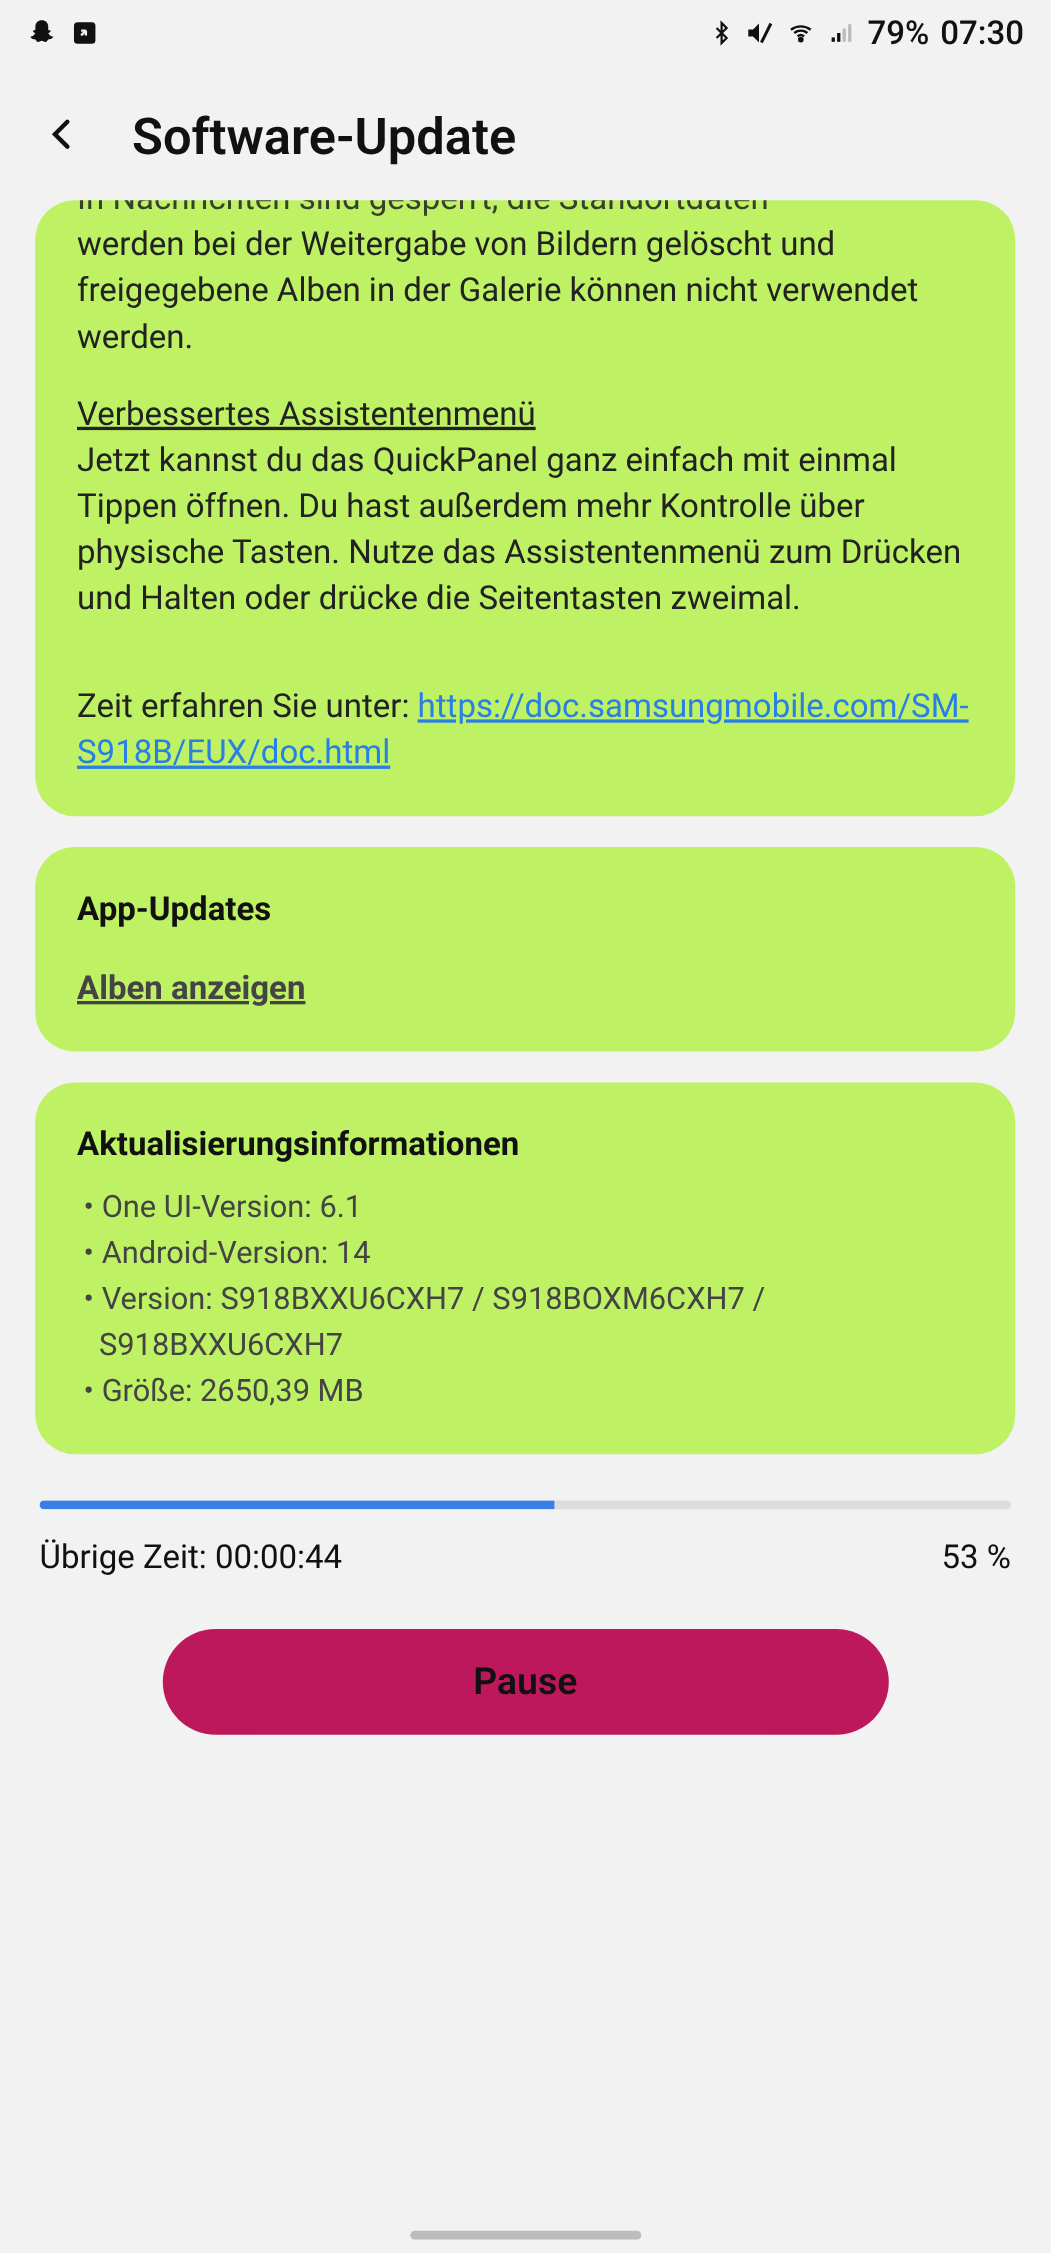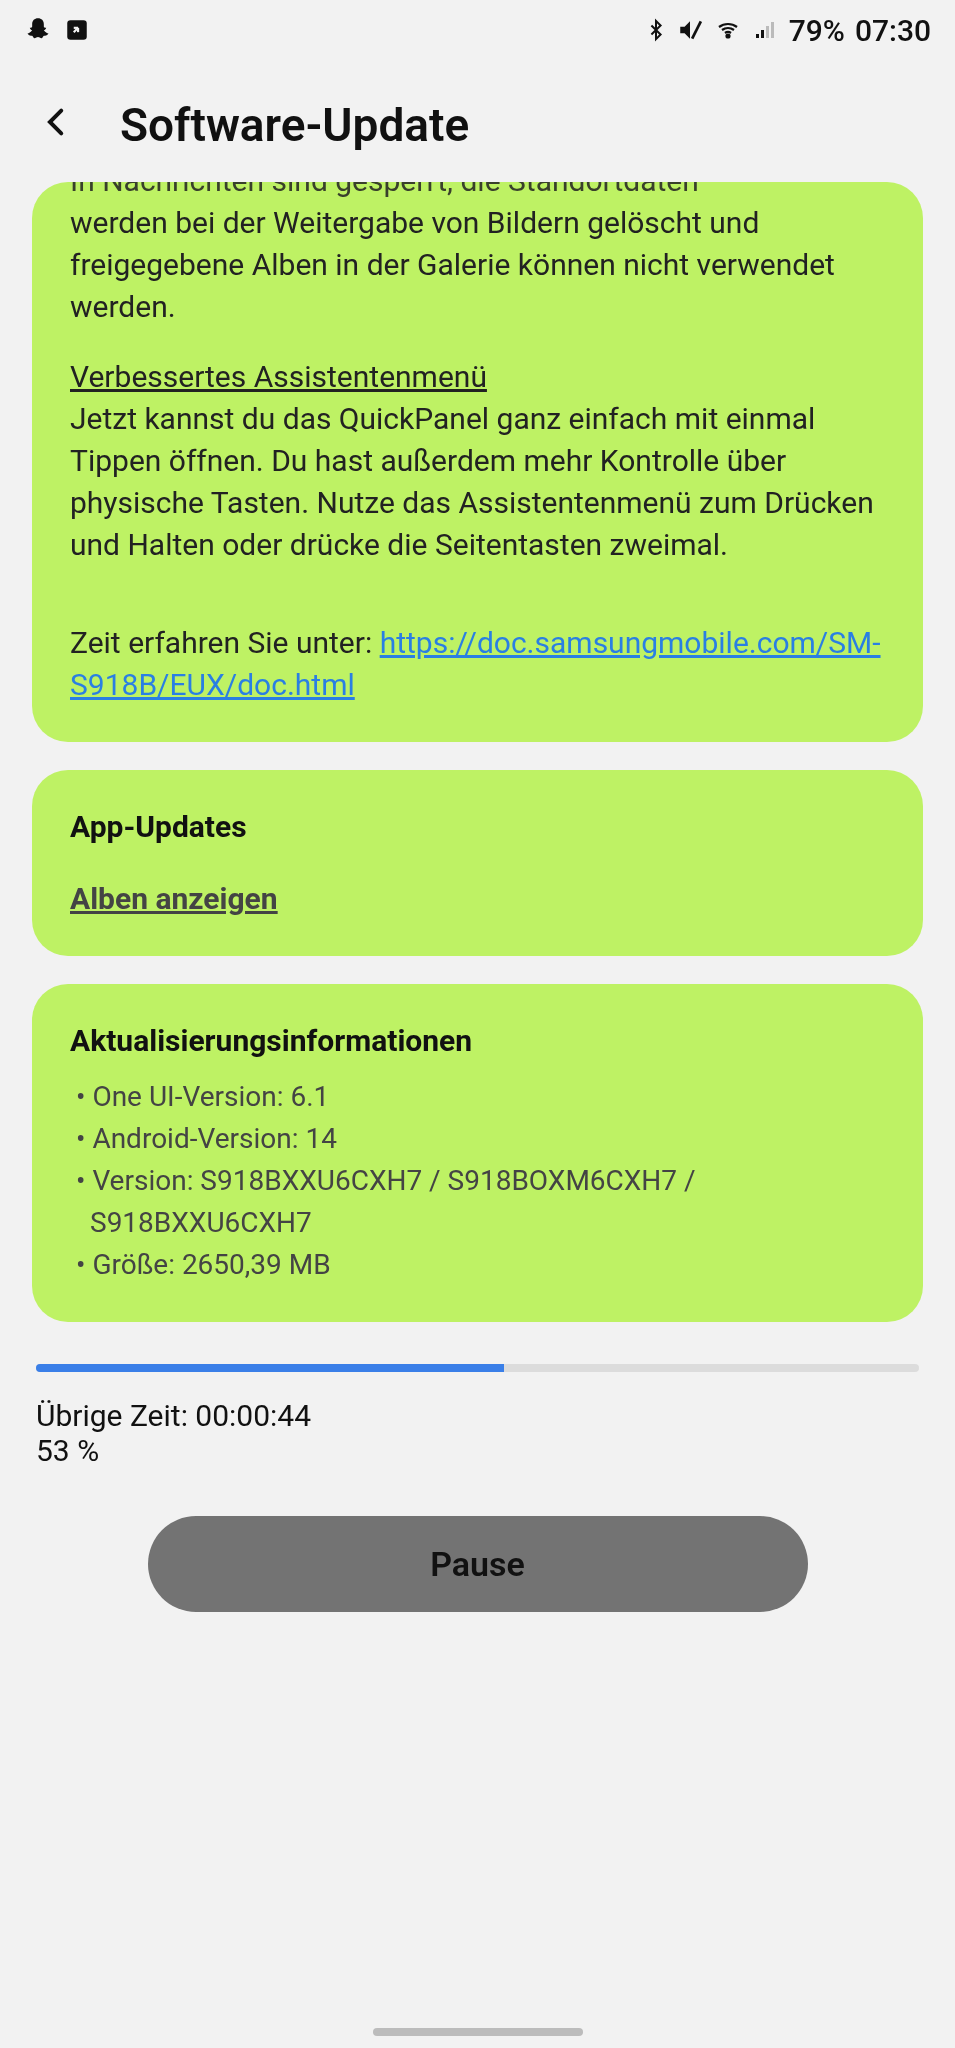--- a/index.html
+++ b/index.html
@@ -35,29 +35,29 @@
   }
   .card-title { font-weight: 700; font-size: 30px; margin-bottom: 14px; color: #111;}
   .subtle { color: #555; }
   .link { color: #2a7fe3; text-decoration: underline; }
   .show-more { font-weight: 700; text-decoration: underline; color: #444; margin-top: 16px; display: inline-block; }
   .info-list { margin-top: 14px; font-size: 28px; color: #444; line-height: 1.5;}
   .info-list .li { padding-left: 20px; text-indent: -14px; }
   .progress-section { padding: 0 36px; margin-top: 22px; }
   .progress-bar { height: 8px; background: #dcdcdc; border-radius: 4px; overflow: hidden; }
   .progress-fill { height: 100%; background: #3a7fe8; }
-  .time-row { display: flex; justify-content: space-between; font-size: 30px; margin-top: 26px; color: #111; flex-direction: column;}
+  .time-row { display: flex; justify-content: space-between; font-size: 30px; margin-top: 26px; color: #111;}
   .pause-btn {
     margin: 48px auto 0 auto;
     display: flex;
     align-items: center;
     justify-content: center;
     width: 660px;
     height: 96px;
-    background: #737373;
+    background: #be185d;
     border-radius: 48px;
     font-size: 34px;
     font-weight: 600;
     color: #111;
   }
   .nav-handle {
     position: absolute;
     bottom: 12px;
     left: 50%;
     transform: translateX(-50%);

